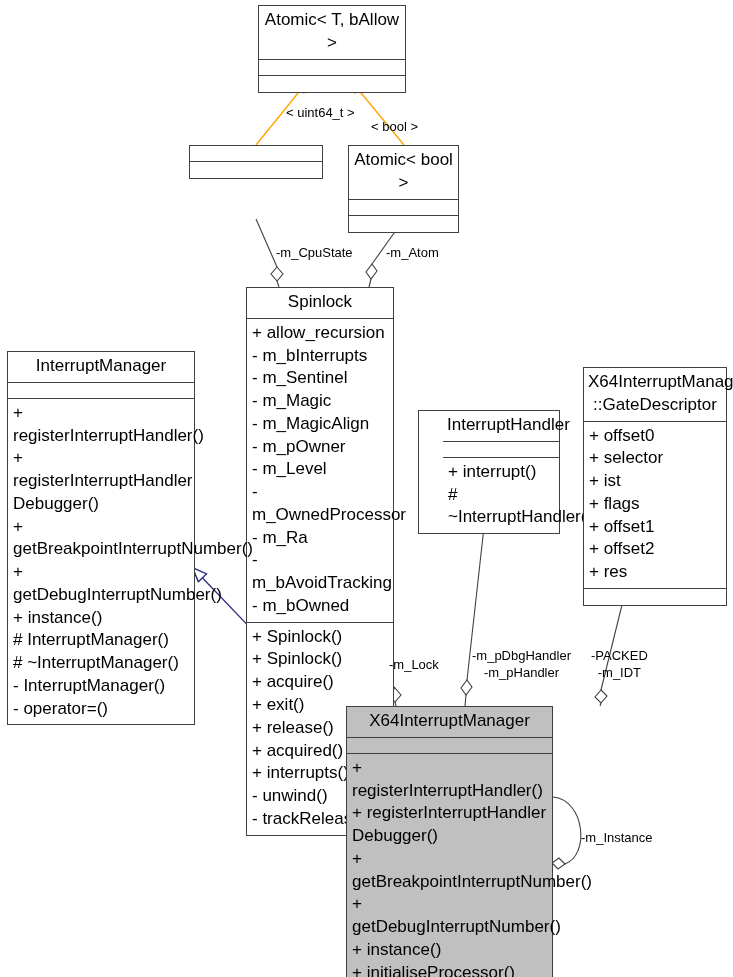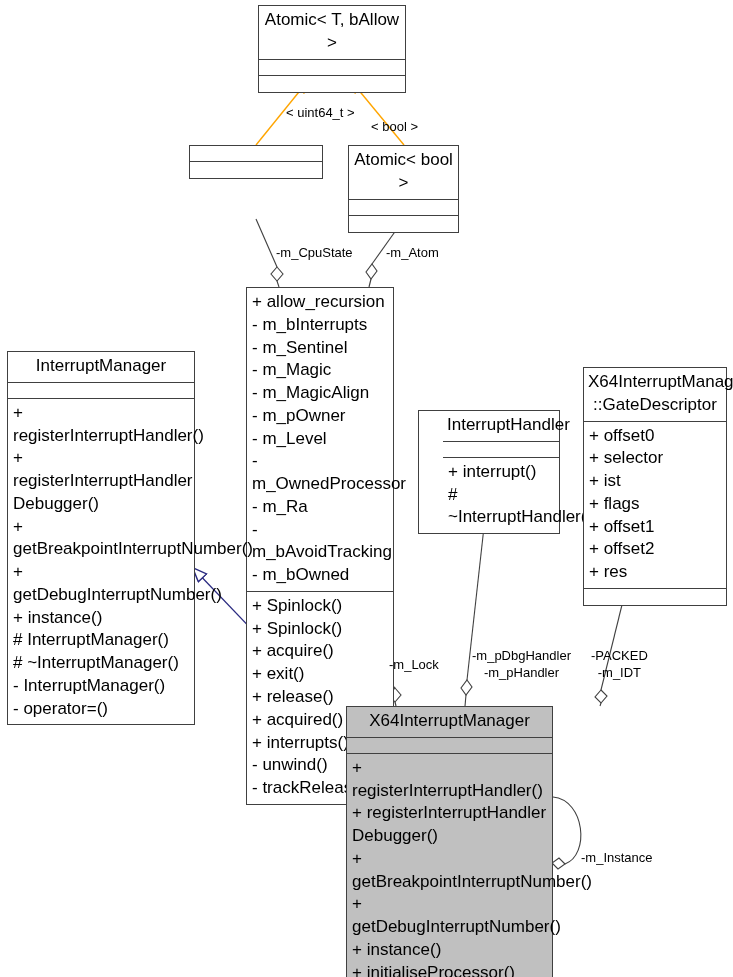--- a/index.html
+++ b/index.html
@@ -144,20 +144,21 @@
     <div class="uml-compartment empty"></div>
   </div>
 
   <div class="uml-box" style="left:348px; top:145px; width:111px;">
     <div class="uml-title">Atomic&lt; bool &gt;</div>
     <div class="uml-compartment empty"></div>
     <div class="uml-compartment empty"></div>
   </div>
 
   <div class="uml-box" style="left:246px; top:287px; width:148px;">
+    <div class="uml-title">Spinlock</div>
     <div class="uml-compartment">+ allow_recursion
 - m_bInterrupts
 - m_Sentinel
 - m_Magic
 - m_MagicAlign
 - m_pOwner
 - m_Level
 - m_OwnedProcessor
 - m_Ra
 - m_bAvoidTracking
@@ -236,15 +237,15 @@
   <div class="edge-label" style="left:386px; top:245px;">-m_Atom</div>
 
   <div class="edge-label" style="left:389px; top:657px;">-m_Lock</div>
 
   <div class="edge-label center" style="left:472px; top:648px;">-m_pDbgHandler
 -m_pHandler</div>
 
   <div class="edge-label center" style="left:591px; top:648px;">-PACKED
 -m_IDT</div>
 
-  <div class="edge-label" style="left:581px; top:830px;margin-top:20px;">-m_Instance</div>
+  <div class="edge-label" style="left:581px; top:830px;">-m_Instance</div>
 
 </div>
 
 </body></html>

